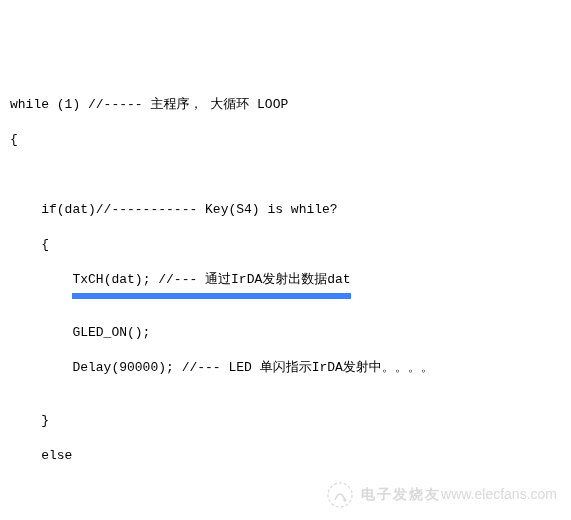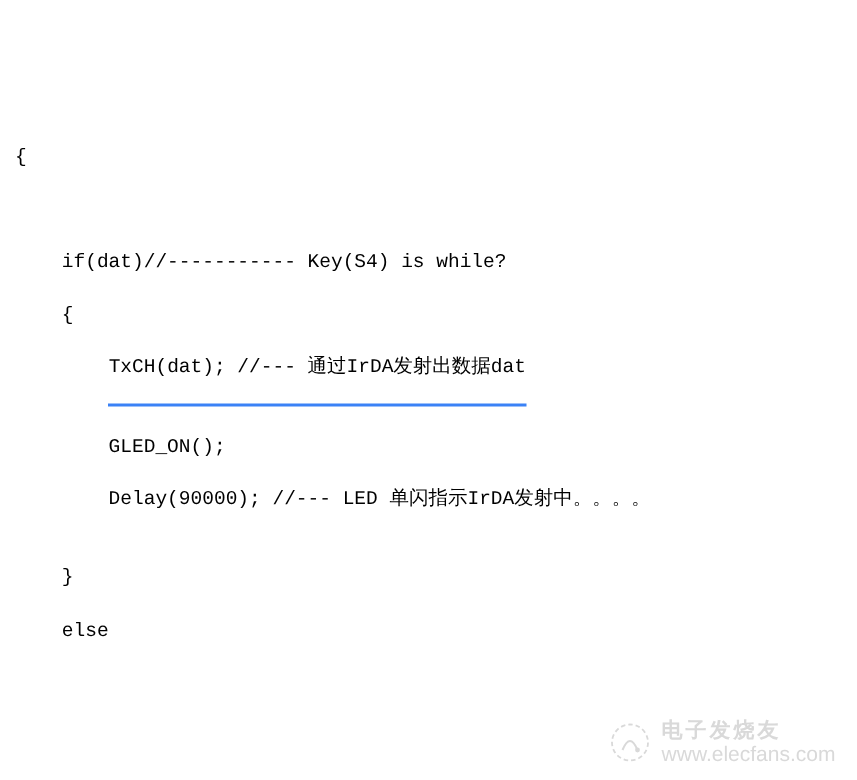--- a/index.html
+++ b/index.html
@@ -13,46 +13,47 @@
     position: relative;
     padding: 8px 10px;
     line-height: 1.35;
     white-space: pre;
   }
   .code-block {
     position: relative;
   }
   .line { display: block; }
   .underline-green {
-    border-bottom: 2px solid #3b82f6;
-    padding-bottom: 17px;
+    border-bottom: 6px solid #3b82f6;
+    padding-bottom: 6px;
   }
   .watermark {
     position: absolute;
     right: 14px;
     bottom: 10px;
     display: flex;
     align-items: center;
     gap: 6px;
     color: #d9d9d9;
     font-family: Arial, sans-serif;
     font-size: 11px;
     white-space: normal;
   }
   .watermark svg { display: block; }
-  .watermark-text { display: flex; flex-direction: column; line-height: 1.1; }
+  .watermark-text { display: flex; line-height: 1.1; }
   .watermark-text .cn { font-size: 14px; letter-spacing: 2px; font-weight: bold; }
   .watermark-text .url { font-size: 14px; }
 </style>
 </head>
 <body>
 
 
 
 <div class="code-block">
+<span class="line">while (1) //----- 主程序， 大循环 LOOP</span>
 <span class="line">{</span>
 <span class="line"></span>
 <span class="line"></span>
 <span class="line">    if(dat)//----------- Key(S4) is while?</span>
 <span class="line">    {</span>
 <span class="line"><span>        </span><span class="underline-green">TxCH(dat); //--- 通过IrDA发射出数据dat</span></span>
 <span class="line"></span>
 <span class="line">        GLED_ON();</span>
 <span class="line">        Delay(90000); //--- LED 单闪指示IrDA发射中。。。。</span>
 <span class="line"></span>

